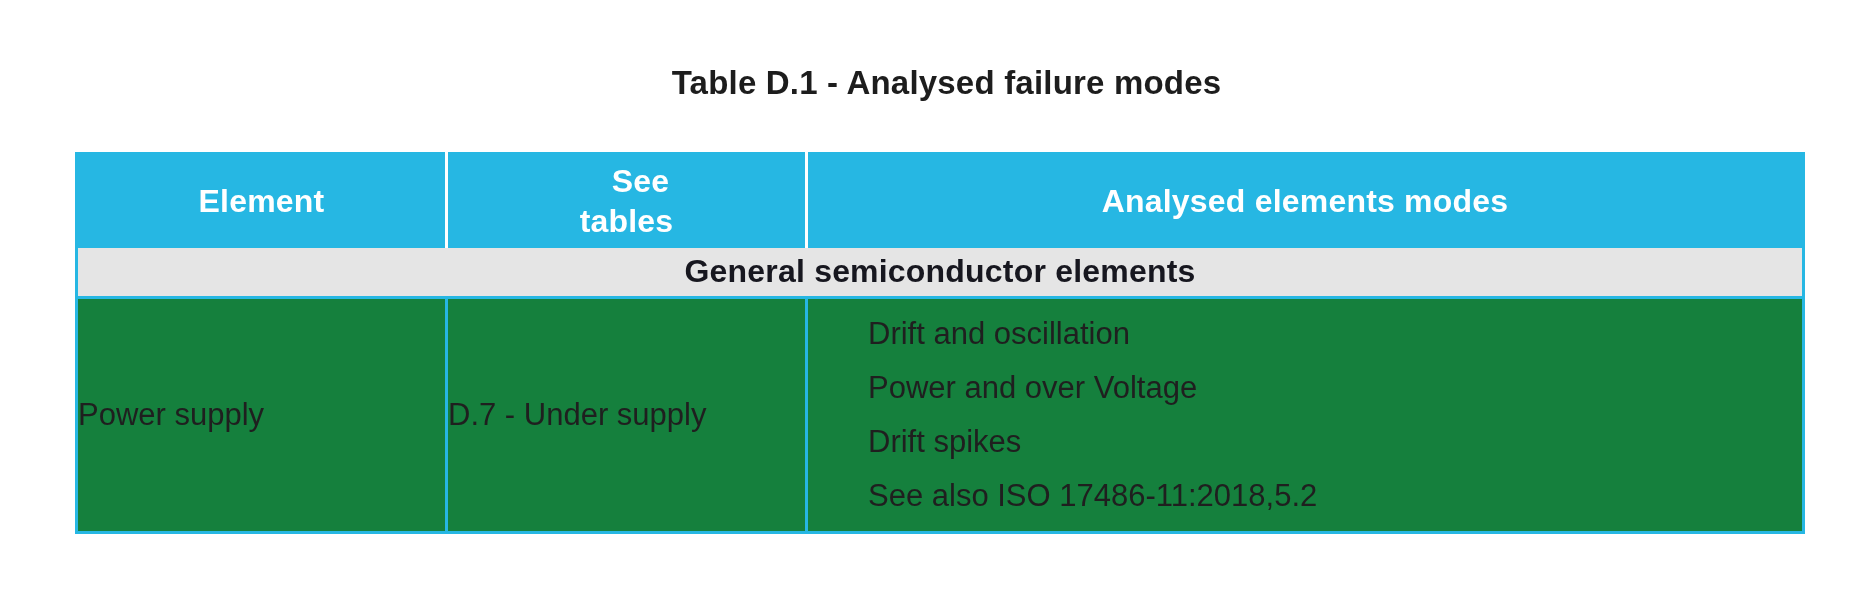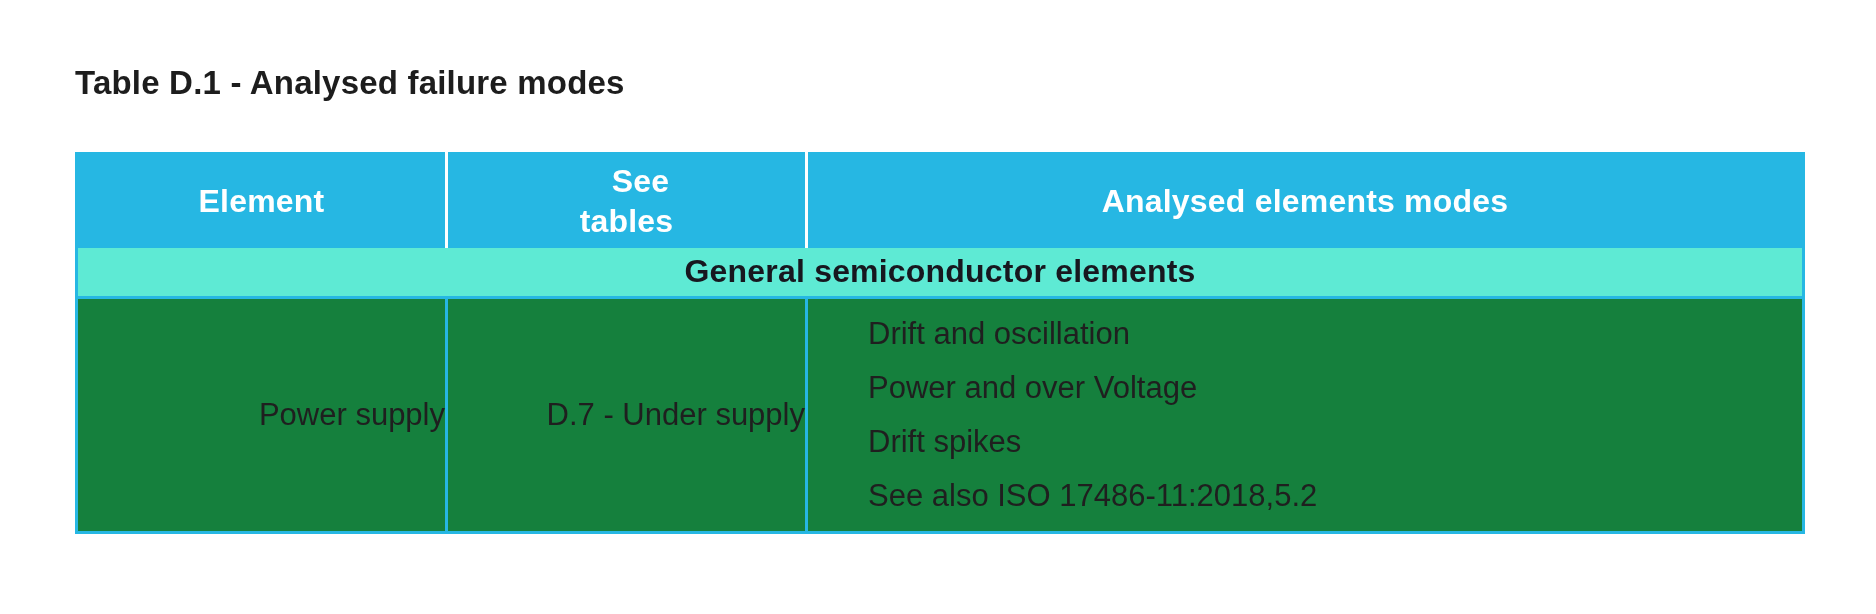--- a/index.html
+++ b/index.html
@@ -12,23 +12,24 @@
   .page {
     position: relative;
     width: 1876px;
     height: 614px;
     background: #ffffff;
     overflow: hidden;
   }
 
   .doc-title {
     position: absolute;
-    left: 75px;
+    left: 83px;
     top: 64px;
     width: 1727px;
+    text-align: center;
     font-size: 33px;
     font-weight: bold;
     color: #1d1d1d;
     letter-spacing: 0.2px;
   }
 
   table.failure-table {
     position: absolute;
     left: 75px;
     top: 152px;
@@ -56,42 +57,42 @@
     letter-spacing: 0.2px;
   }
 
   tr.header-row th + th { border-left: 3px solid #ffffff; }
 
   th .multiline { white-space: pre-line; margin-left: 28px; }
 
   tr.section-row { height: 50px; }
 
   tr.section-row td {
-    background: #5eead4;
+    background: #e5e5e5;
     color: #17171f;
     font-size: 32px;
     font-weight: bold;
     text-align: center;
     vertical-align: middle;
     border-bottom: 3px solid #26b7e3;
     letter-spacing: 0.2px;
   }
 
   tr.data-row { height: 228px; }
 
   tr.data-row td {
     background: #15803d;
     color: #1f1f1f;
     font-size: 31px;
     vertical-align: middle;
   }
 
   tr.data-row td + td { border-left: 3px solid #26b7e3; }
 
-  td.cell-center { text-align: right; }
+  td.cell-center { text-align: left; }
 
   td.cell-modes { padding: 8px 20px 8px 60px; text-align: left; }
 
   .fm-line { line-height: 54px; }
 </style>
 </head>
 <body>
 
 <div class="page">
 

